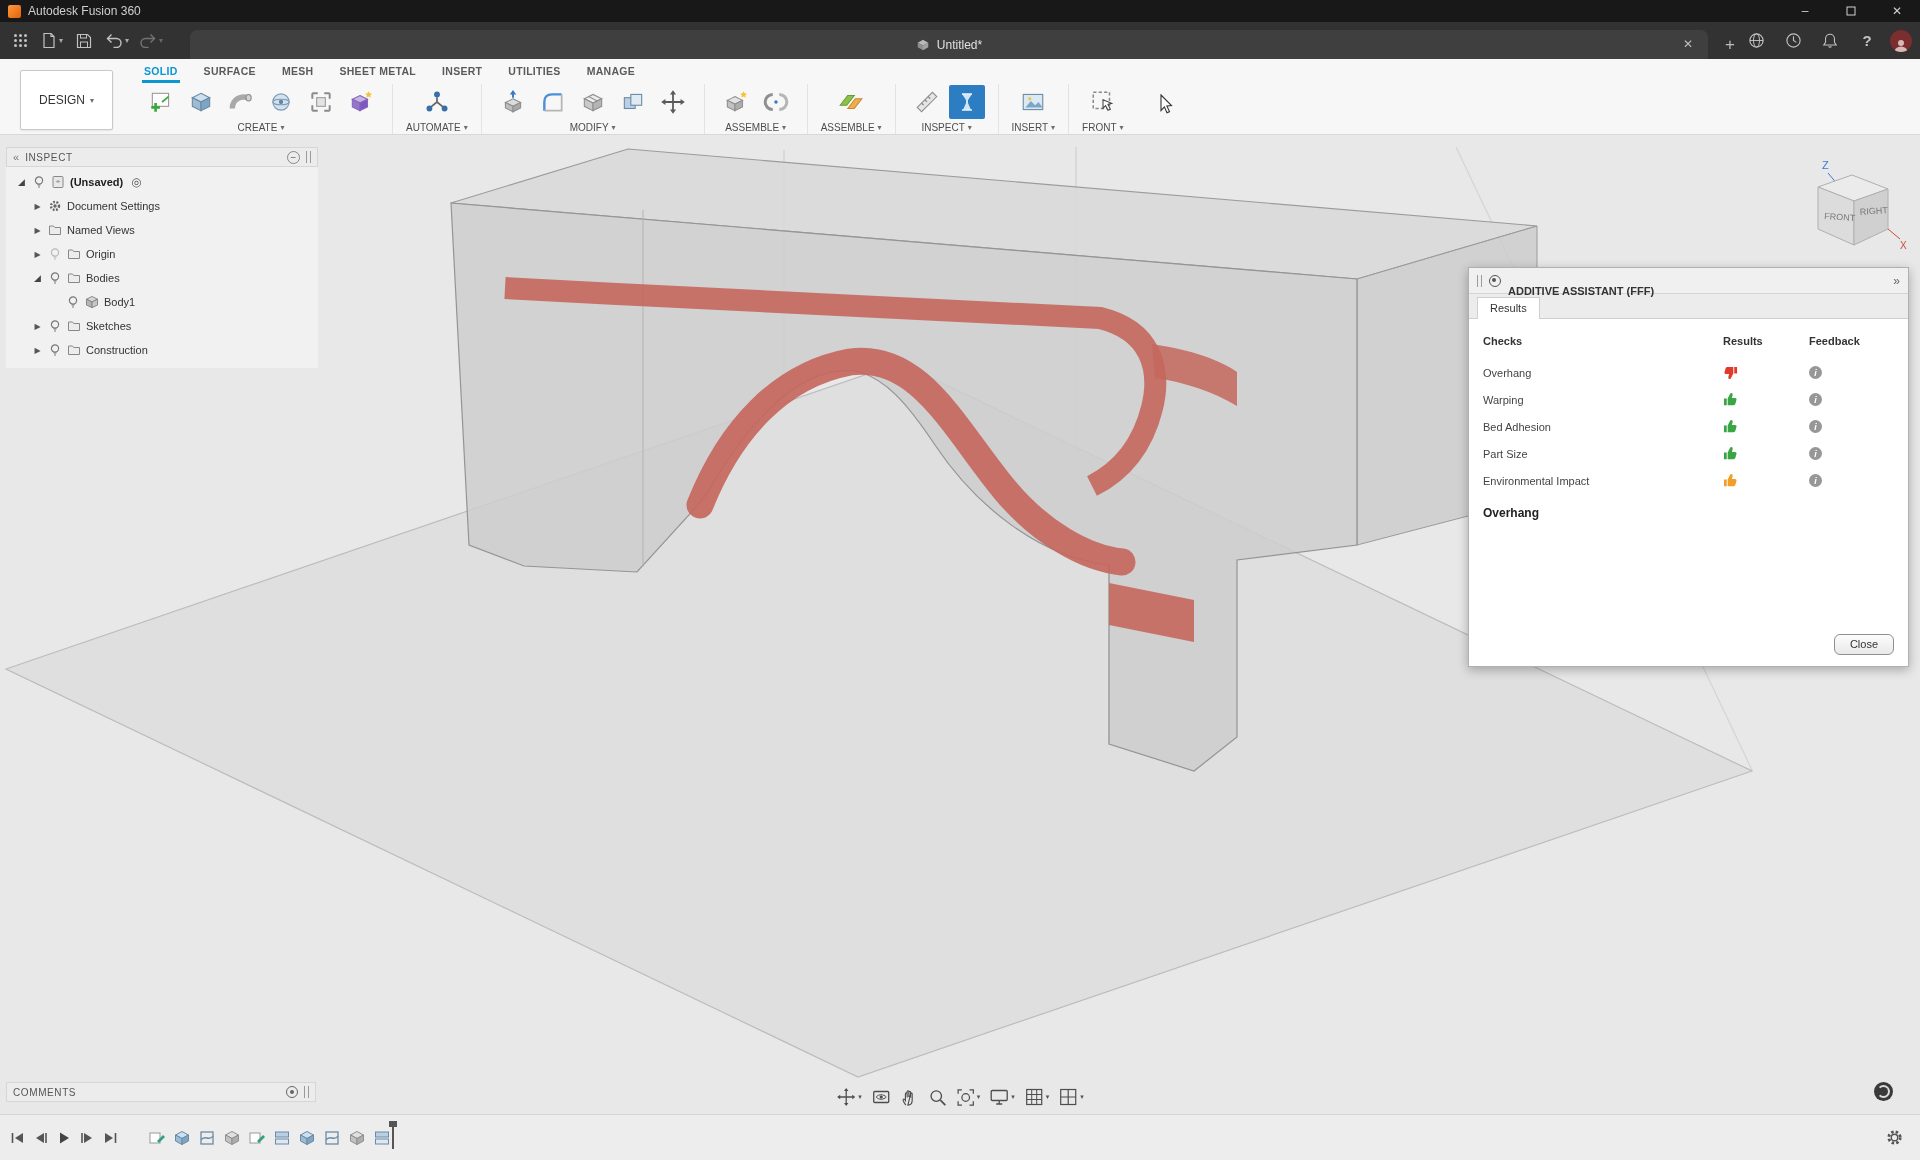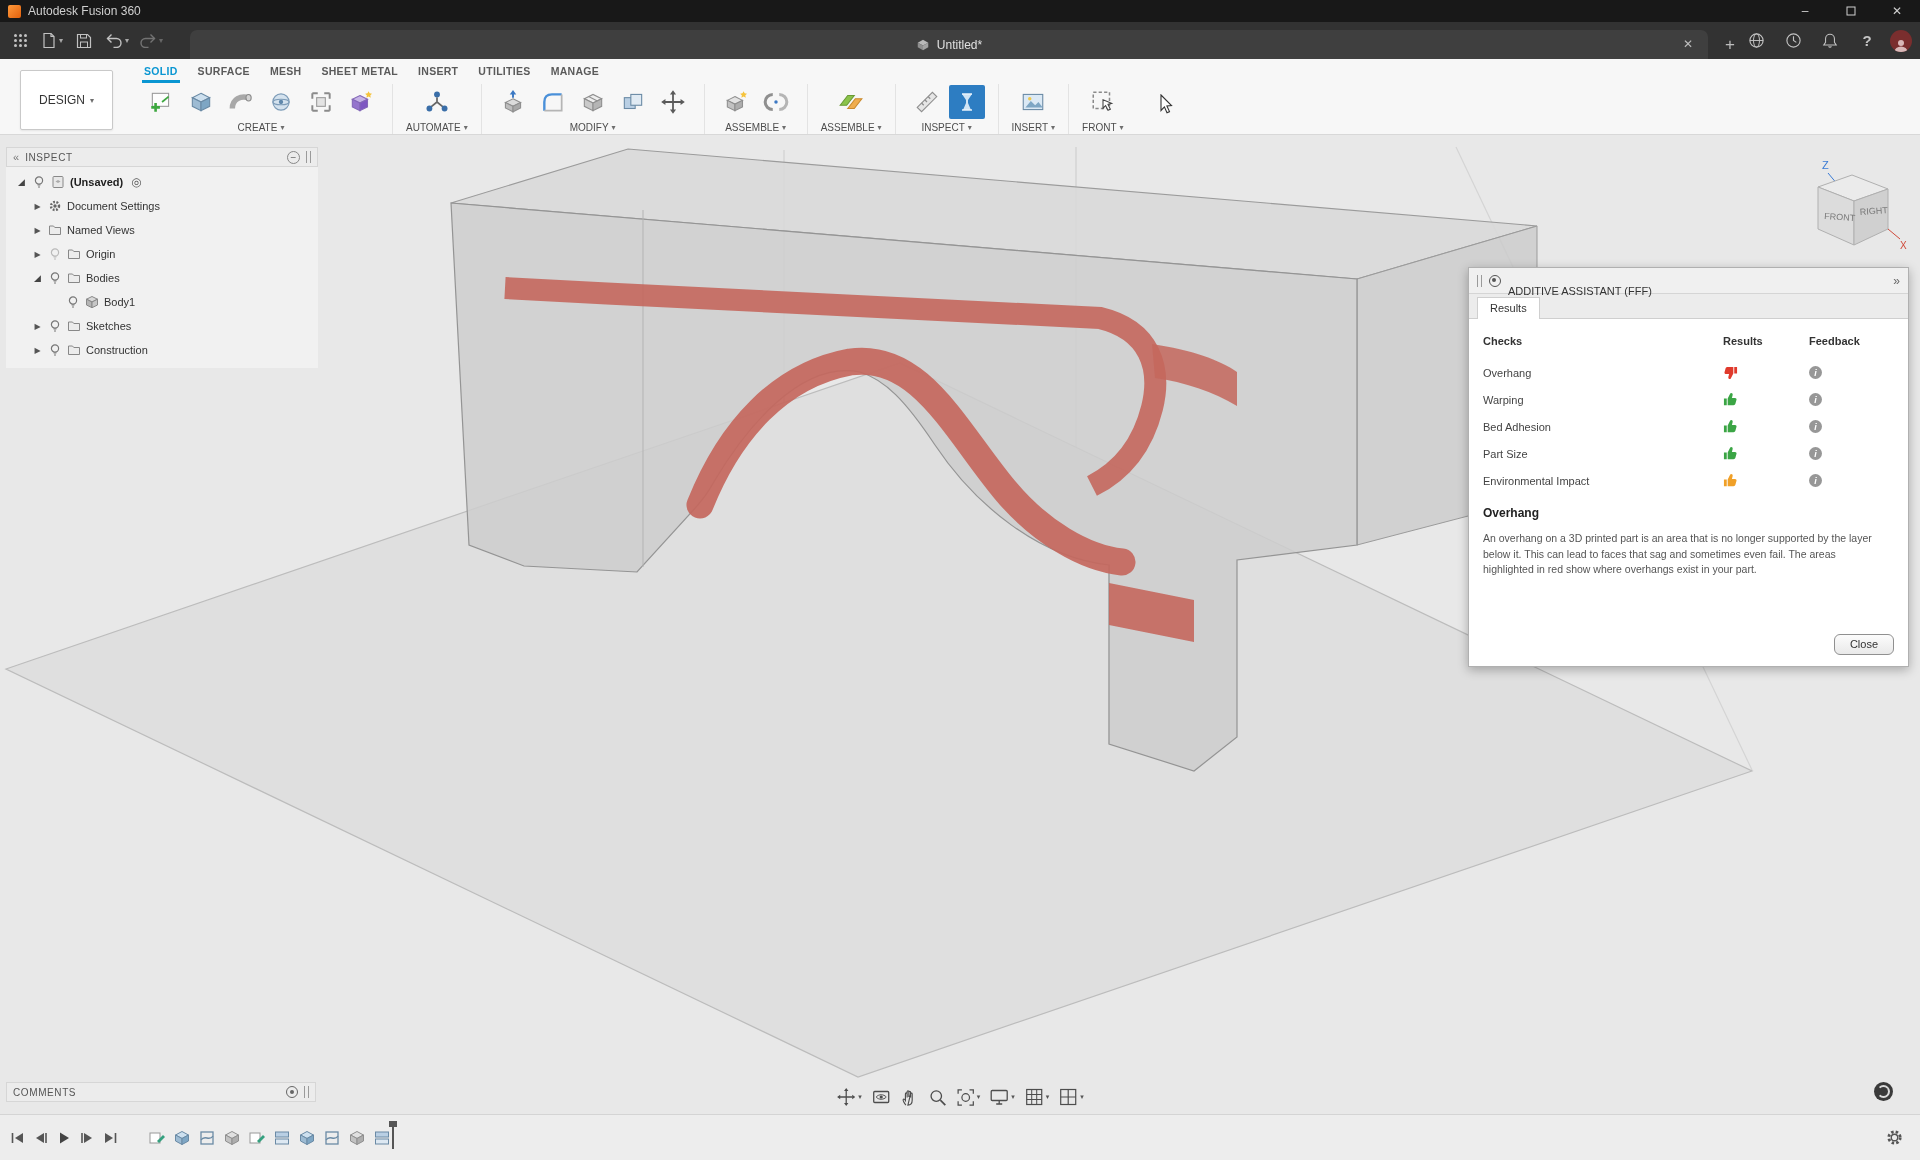--- a/index.html
+++ b/index.html
@@ -23,21 +23,21 @@
   .doc-tab { position:absolute; left:190px; top:8px; width:1518px; height:29px; background:#3f3f3f; border-radius:7px 7px 0 0; display:flex; align-items:center; justify-content:center; color:#e0e0e0; font-size:12px; gap:7px; }
   .doc-tab-close { position:absolute; right:12px; top:7px; color:#bdbdbd; font-size:12px; width:16px; text-align:center; }
   .new-tab-btn { position:absolute; left:1718px; top:11px; width:24px; height:24px; color:#bdbdbd; font-size:17px; display:flex; align-items:center; justify-content:center; }
   .tb-right { position:absolute; right:8px; top:0; height:37px; display:flex; align-items:center; gap:9px; }
   .avatar { width:22px; height:22px; border-radius:50%; background:#7a2e2e; display:flex; align-items:flex-end; justify-content:center; overflow:hidden; }
   .help-glyph { color:#c4c4c4; font-size:15px; font-weight:bold; }
 
   
   .ribbon { position:absolute; left:0; top:59px; width:1920px; height:76px; background:#f7f7f7; border-bottom:1px solid #d8d8d8; z-index:18; }
   .workspace-btn { position:absolute; left:20px; top:11px; width:93px; height:60px; background:#fff; border:1px solid #c9c9c9; border-radius:2px; display:flex; align-items:center; justify-content:center; gap:5px; font-size:12px; color:#333; box-shadow:0 1px 2px rgba(0,0,0,.08); }
-  .rtabs { position:absolute; left:142px; top:0; height:25px; display:flex; align-items:center; gap:16px; }
+  .rtabs { position:absolute; left:142px; top:0; height:25px; display:flex; align-items:center; gap:22px; }
   .rtab { font-size:10.5px; font-weight:bold; color:#5a5a5a; letter-spacing:.3px; padding:5px 2px 6px; }
   .rtab.active { color:#0a96d2; border-bottom:3px solid #0a96d2; padding-bottom:3px; }
   .rgroups { position:absolute; left:130px; top:25px; height:50px; display:flex; }
   .rgroup { display:flex; flex-direction:column; align-items:center; padding:0 13px; border-right:1px solid #e3e3e3; }
   .ricons { height:36px; display:flex; align-items:center; gap:4px; }
   .icon-btn { width:36px; height:34px; display:flex; align-items:center; justify-content:center; border-radius:2px; }
   .icon-btn.active-tool { background:#2d7dc2; }
   .glabel { height:14px; display:flex; align-items:center; gap:3px; font-size:10px; color:#4d4d4d; }
   .caret { font-size:8px; color:#6e6e6e; }
 
@@ -64,21 +64,21 @@
   .i14 { width:14px; height:14px; flex:none; }
 
   
   .viewcube { position:absolute; left:1800px; top:18px; width:110px; height:110px; z-index:2; }
 
   
   .assistant { position:absolute; left:1468px; top:132px; width:441px; height:400px; background:#fff; border:1px solid #b0b0b0; box-shadow:0 3px 10px rgba(0,0,0,.28); z-index:5; font-size:11px; }
   .a-header { height:26px; background:#f0f0f0; border-bottom:1px solid #d5d5d5; display:flex; align-items:center; padding:0 8px; gap:7px; }
   .a-header-icon { width:12px; height:12px; border:1.6px solid #555; border-radius:50%; position:relative; flex:none; }
   .a-header-icon::after { content:""; position:absolute; left:2.4px; top:2.4px; width:4px; height:4px; background:#555; border-radius:50%; }
-  .a-title { font-size:11px; font-weight:normal; color:#333;margin-top:21px; }
+  .a-title { font-size:11px; font-weight:bold; color:#333;margin-top:21px; }
   .a-collapse { margin-left:auto; color:#666; font-size:12px; }
   .a-tabstrip { height:25px; background:#ececec; border-bottom:1px solid #cfcfcf; display:flex; align-items:flex-end; padding-left:8px; }
   .a-tab { background:#fff; border:1px solid #cfcfcf; border-bottom:none; padding:4px 12px 5px; font-size:11px; color:#333; margin-bottom:-1px; }
   .a-table { position:absolute; left:14px; top:62px; width:412px; display:grid; grid-template-columns:240px 72px 1fr; row-gap:0; }
   .a-th { font-weight:bold; color:#333; padding:5px 0 12px; }
   .a-td { color:#444; padding:6px 0; height:27px; display:flex; align-items:center; }
   .a-td.fb { padding-left:14px; }
   .thumb { width:15px; height:15px; display:inline-block; }
   .res-pass { color:#3ba545; }
   .res-warn { color:#f0a028; }
@@ -659,21 +659,20 @@
           <svg class="thumb" viewBox="0 0 16 16">
               <path d="M1 7h3v7H1ZM5 14h6.2c1 0 1.8-.6 2-1.5l1.2-4.2c.3-1-.5-2-1.6-2H9.5l.8-3.1C10.6 2 9.8 1 8.8 1 8.3 1 7.9 1.3 7.7 1.7L5 7Z" fill="currentColor"></path>
             </svg>
         </div>
         <div class="a-td fb">
             <span class="info-dot">i</span>
           </div>
       </div>
 
       <div class="a-detail-title">Overhang</div>
-      <div class="a-p a-p1">An overhang on a 3D printed part is an area that is no longer supported by the layer below it. This can lead to faces that sag and sometimes even fail. The areas highlighted in red show where overhangs exist in your part.</div>
       <button class="a-close">Close</button>
     </div>
 
     <div class="comments">
       <span class="bh-title">COMMENTS</span>
       <span class="bh-spacer"></span>
       <span class="comment-circle"></span>
       <span class="grip"></span>
     </div>
 

